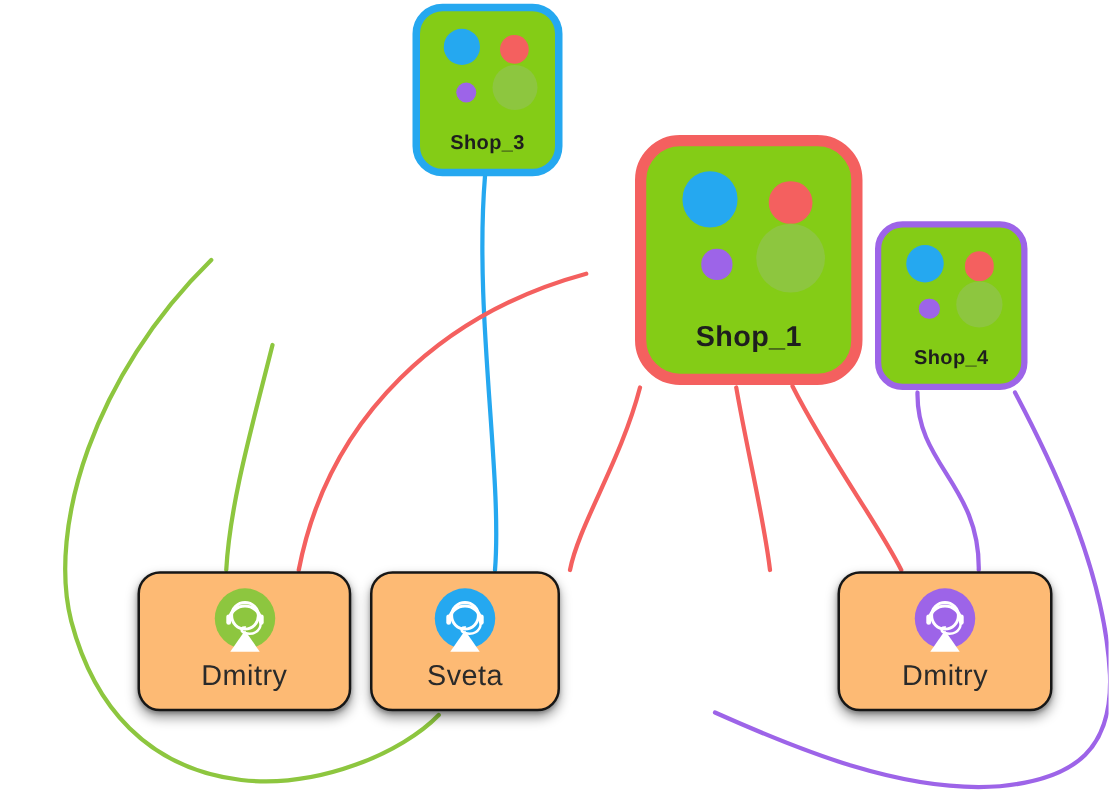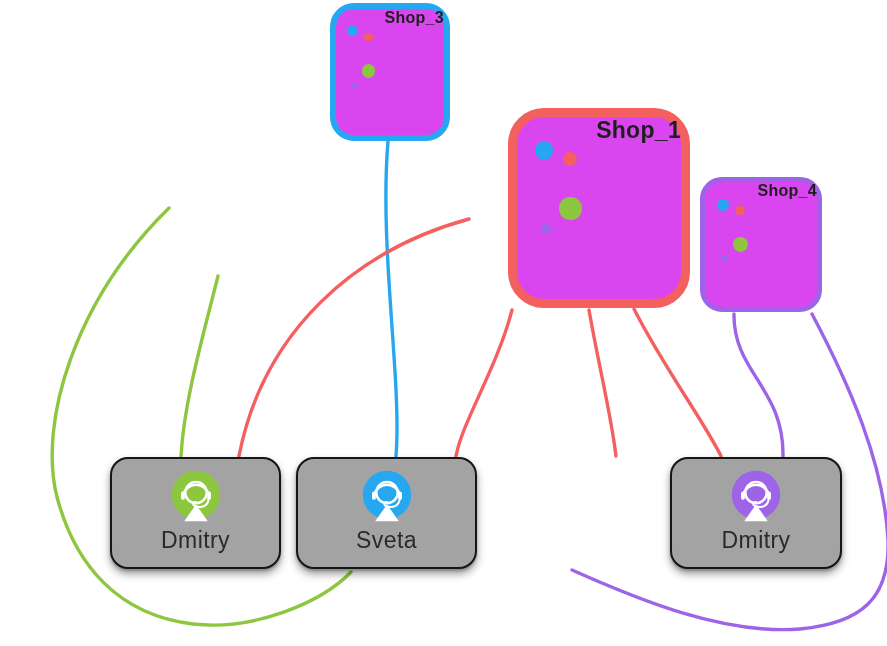--- a/index.html
+++ b/index.html
@@ -5,22 +5,22 @@
   html,body{margin:0;padding:0;background:#ffffff;}
   .stage{
     position:relative;width:887px;height:646px;background:#ffffff;
     font-family:"Liberation Sans",sans-serif;overflow:hidden;
   }
   svg.edges{position:absolute;left:0;top:0;z-index:0;}
   svg.edges path{fill:none;stroke-width:3.4;stroke-linecap:round;}
 
   
   .shop-card{
-    position:absolute;z-index:2;background:#d946ef;box-sizing:border-box;
-    display:flex;flex-direction:row;
+    position:absolute;z-index:2;background:#84cc16;box-sizing:border-box;
+    display:flex;flex-direction:column;
   }
   .dots{position:relative;flex:1 1 auto;margin:4% 6% 0 6%;}
   .dot{position:absolute;border-radius:50%;}
   .dot-blue  {width:31%;aspect-ratio:1/1;left:13%;top:10%;}
   .dot-red   {width:24%;aspect-ratio:1/1;left:61%;top:16%;}
   .dot-purple{width:17%;aspect-ratio:1/1;left:24%;top:57%;}
   .dot-green {width:38%;aspect-ratio:1/1;left:54%;top:42%;}
   .shop-label{
     flex:0 0 auto;text-align:center;font-weight:bold;color:#1e1e1e;
     letter-spacing:.3px;padding-bottom:14px;
@@ -29,27 +29,27 @@
   .shop-1 .shop-label{font-size:23px;padding-bottom:16px;}
   .shop-2{left:168px;top:113px;width:137px;height:160px;border:7px solid;border-radius:28px;}
   .shop-2 .shop-label{font-size:19px;padding-bottom:12px;}
   .shop-3{left:330px;top:3px;width:120px;height:138px;border:6px solid;border-radius:24px;}
   .shop-3 .shop-label{font-size:16px;padding-bottom:11px;}
   .shop-4{left:700px;top:177px;width:122px;height:135px;border:5px solid;border-radius:22px;}
   .shop-4 .shop-label{font-size:16px;padding-bottom:11px;}
 
   
   .agent-card{
-    position:absolute;z-index:2;top:457px;height:112px;background:#a3a3a3;
+    position:absolute;z-index:2;top:457px;height:112px;background:#fdba74;
     border:2.5px solid #161616;border-radius:18px;box-sizing:border-box;
     display:flex;flex-direction:column;align-items:center;
     box-shadow:0 5px 9px rgba(0,0,0,.38),0 2px 3px rgba(0,0,0,.22);
   }
   .agent-dmitry{left:110px;width:171px;}
-  .agent-sveta {left:296px;width:181px;}
+  .agent-sveta {left:296px;width:152px;}
   .agent-andrew{left:483px;width:172px;}
   .agent-diana {left:670px;width:172px;}
   .agent-icon{margin-top:10px;width:54px;height:54px;flex:0 0 auto;}
   .agent-name{font-size:23px;color:#2a2a2a;margin-top:4px;letter-spacing:.4px;}
 </style>
 </head>
 <body>
 
 <div class="stage">
 

